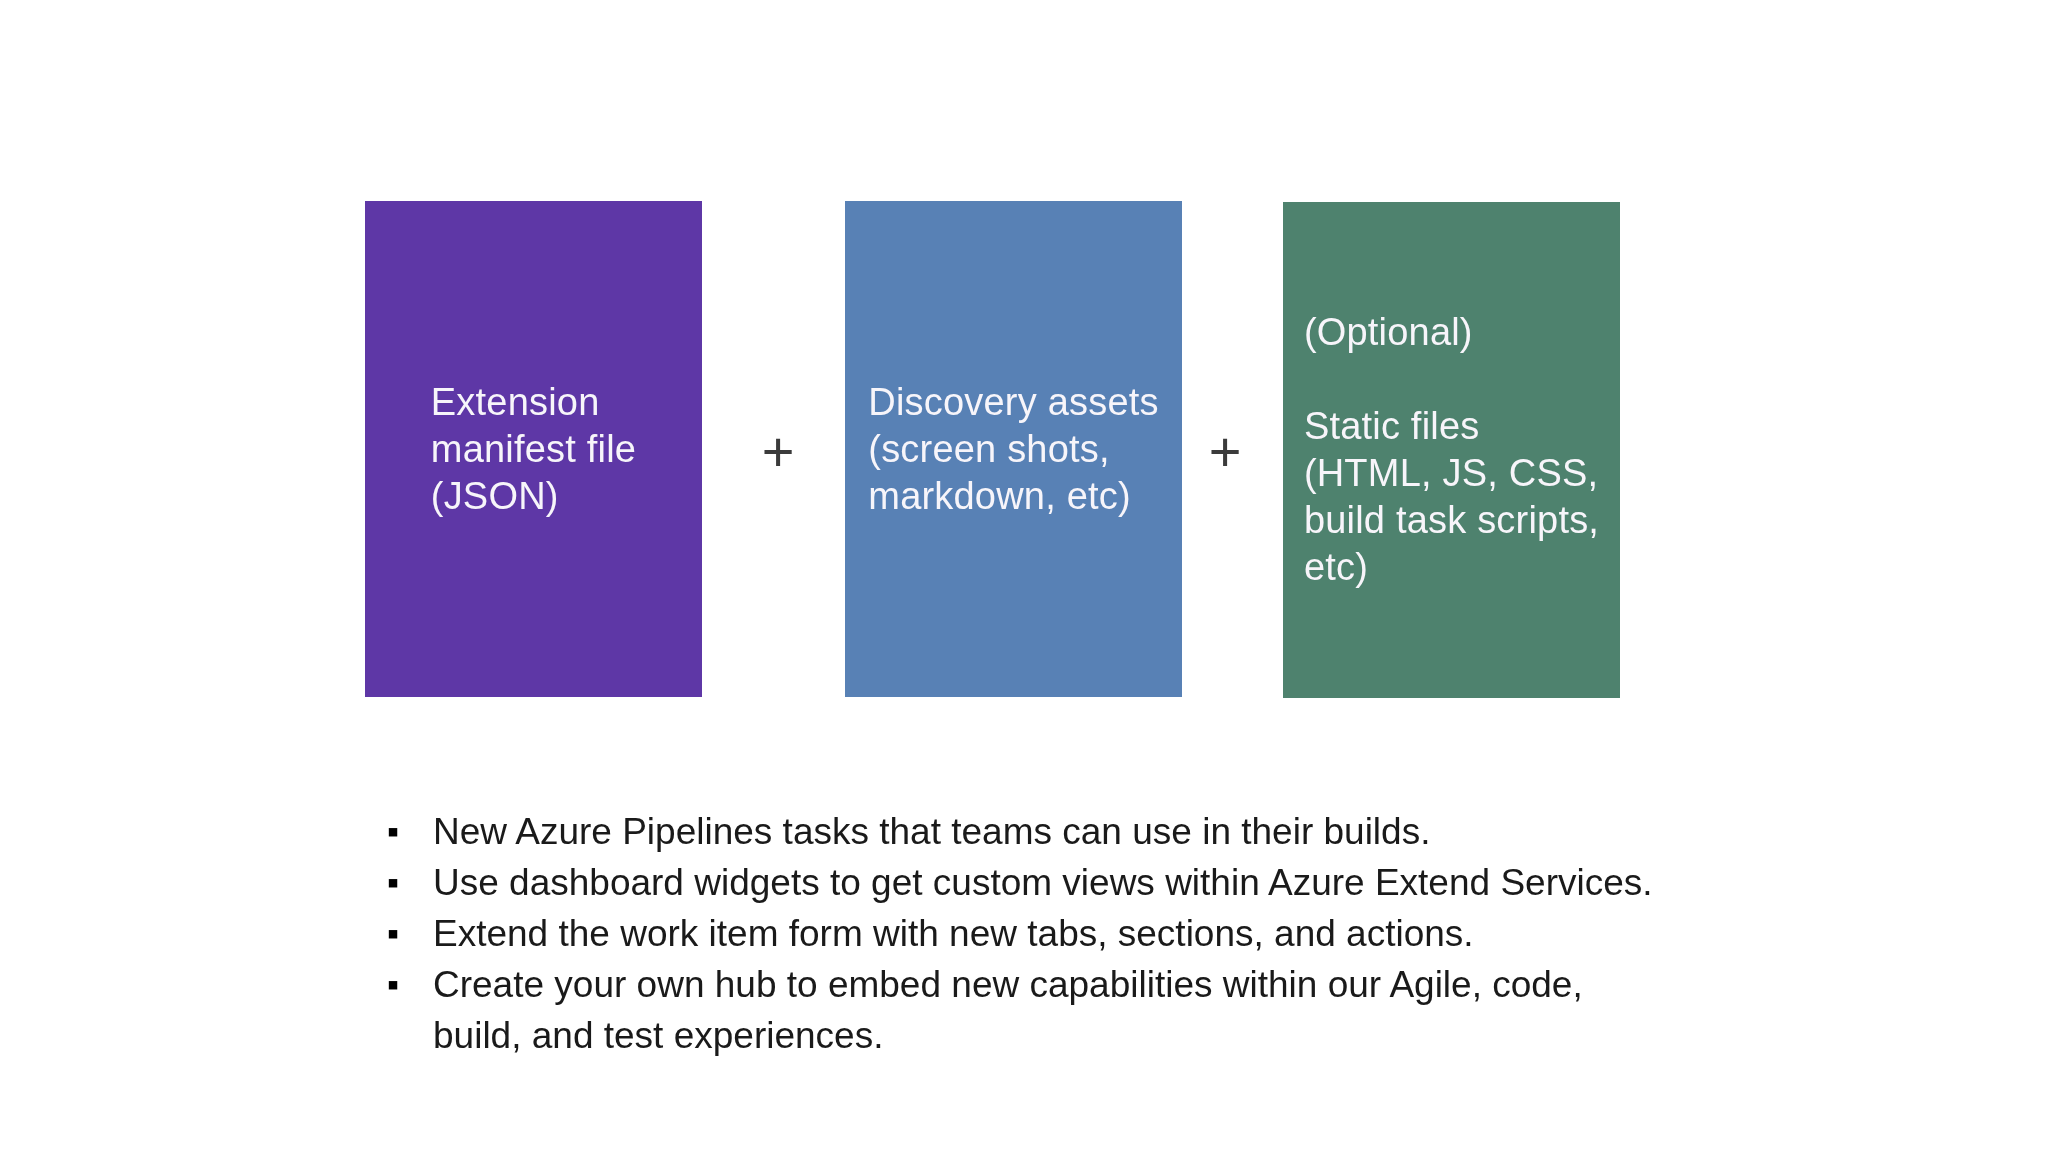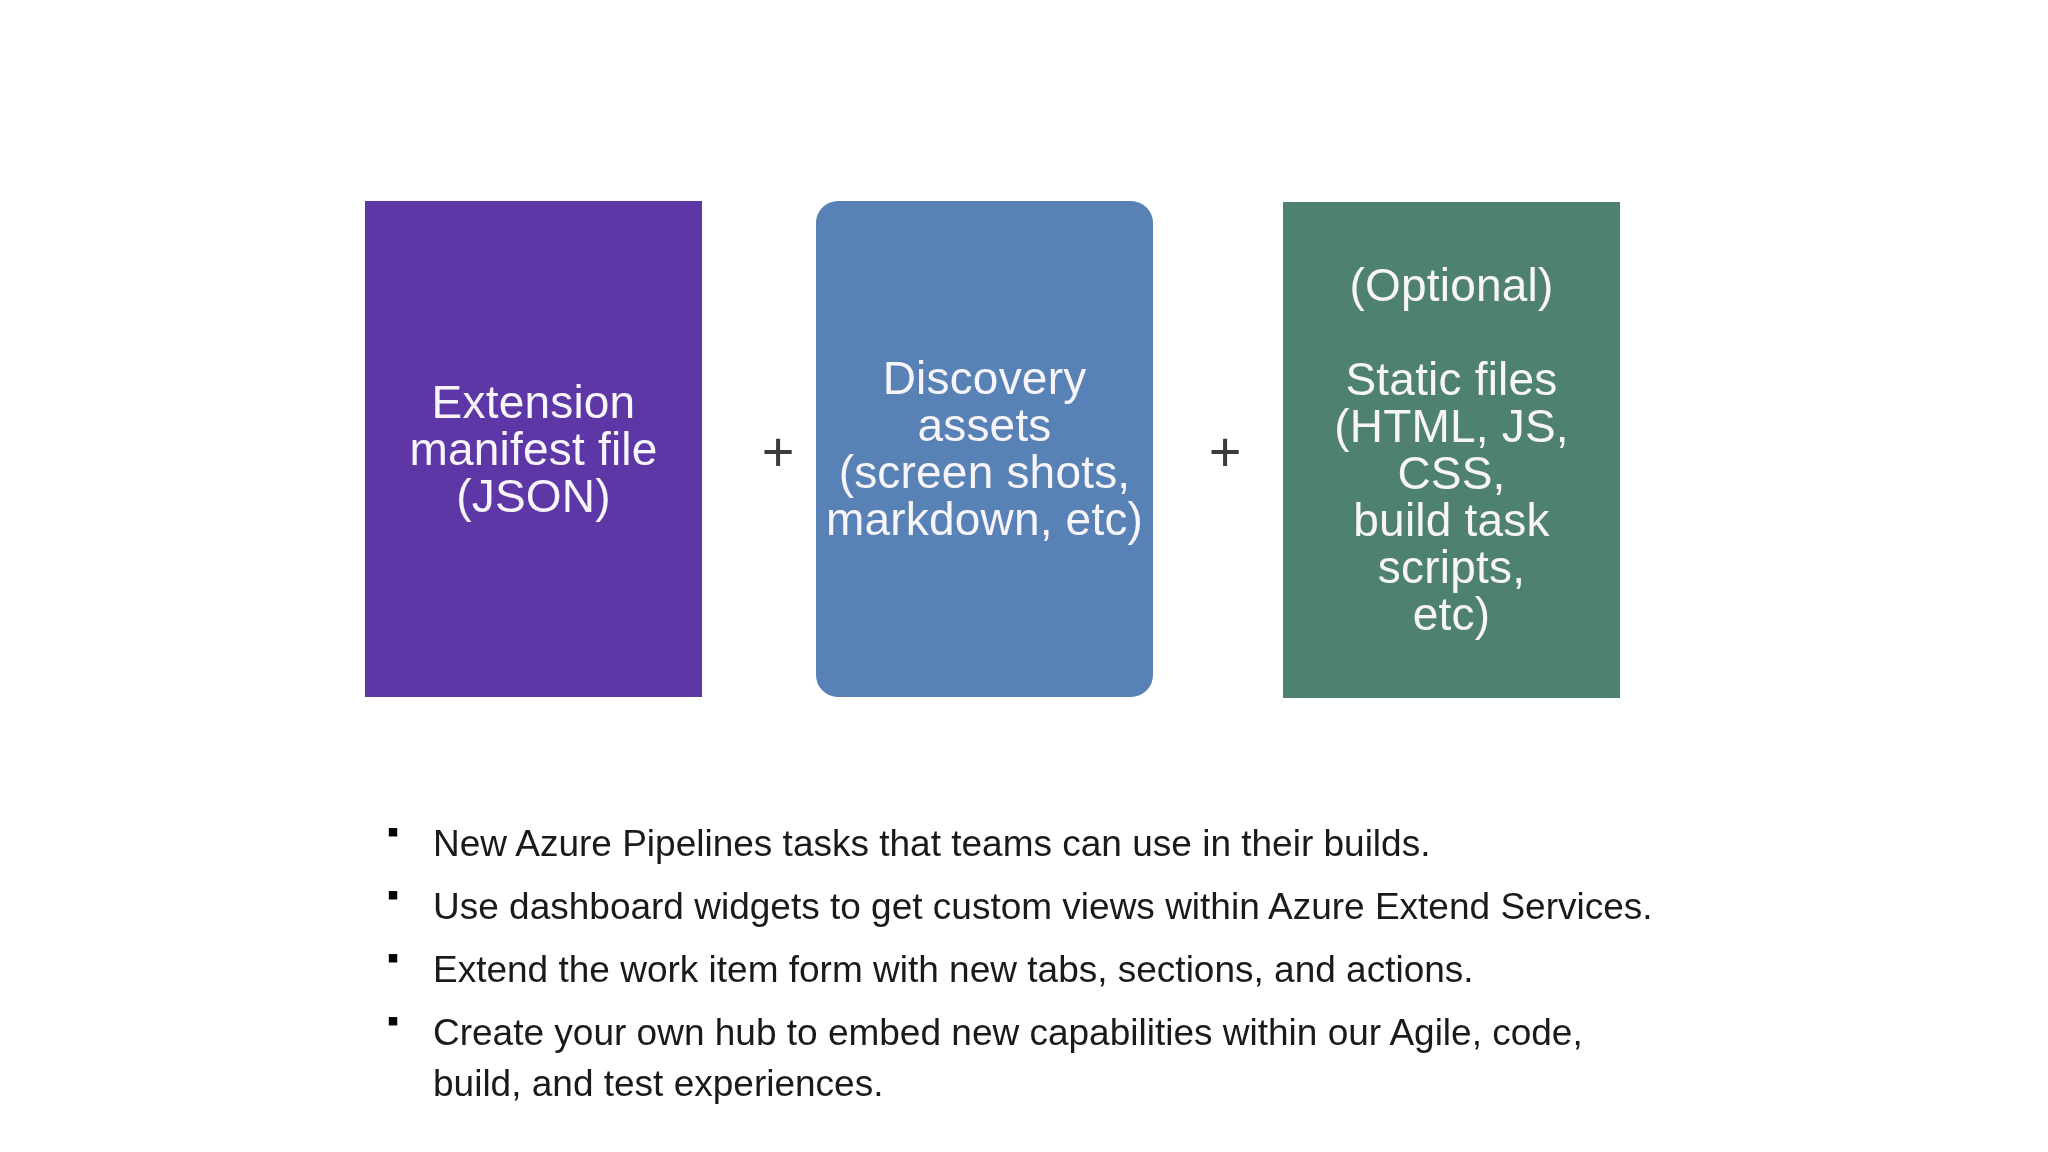--- a/index.html
+++ b/index.html
@@ -19,30 +19,29 @@
     inset: 0;
   }
   .box {
     position: absolute;
     top: 201px;
     width: 337px;
     height: 496px;
     display: flex;
     align-items: center;
     justify-content: center;
-    text-align: center;
     color: #f7f5fa;
-    font-size: 46px;
+    font-size: 38px;
     line-height: 47px;
     white-space: pre-line;
     font-weight: 400;
     letter-spacing: 0.2px;
   }
   .box-1 { left: 365px; }
-  .box-2 { left: 816px; border-radius: 22px; }
+  .box-2 { left: 845px; }
   .box-3 { left: 1283px; top: 202px; }
   .plus {
     position: absolute;
     top: 406px;
     width: 90px;
     height: 90px;
     display: flex;
     align-items: center;
     justify-content: center;
     font-size: 56px;
@@ -70,21 +69,20 @@
     flex: 0 0 46px;
     width: 46px;
     font-size: 34px;
     line-height: 51px;
     color: #000000;
     user-select: none;
   }
   .bullet-text {
     flex: 1 1 auto;
     white-space: pre-line;
-    margin-top: 12px;
   }
 </style>
 </head>
 <body style="background: rgb(255, 255, 255);">
 
 <div class="stage">
 
   <div class="box box-1" style="background: rgb(94, 55, 166);">Extension
 manifest file
 (JSON)</div>

